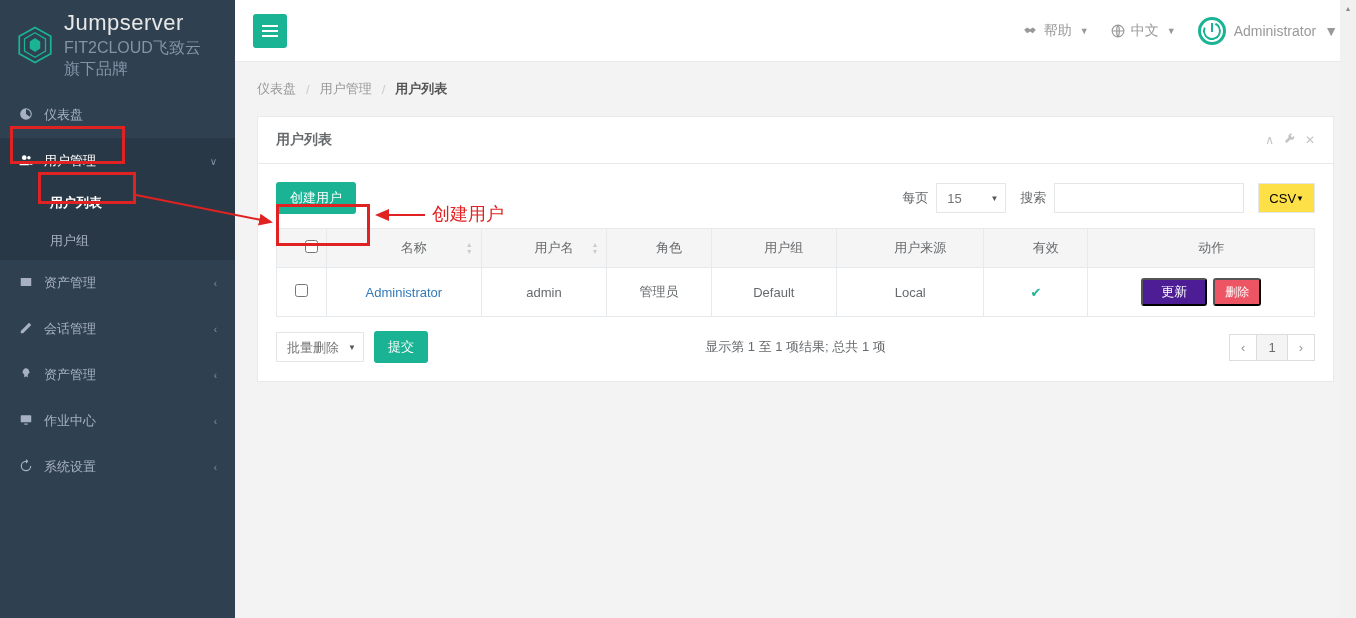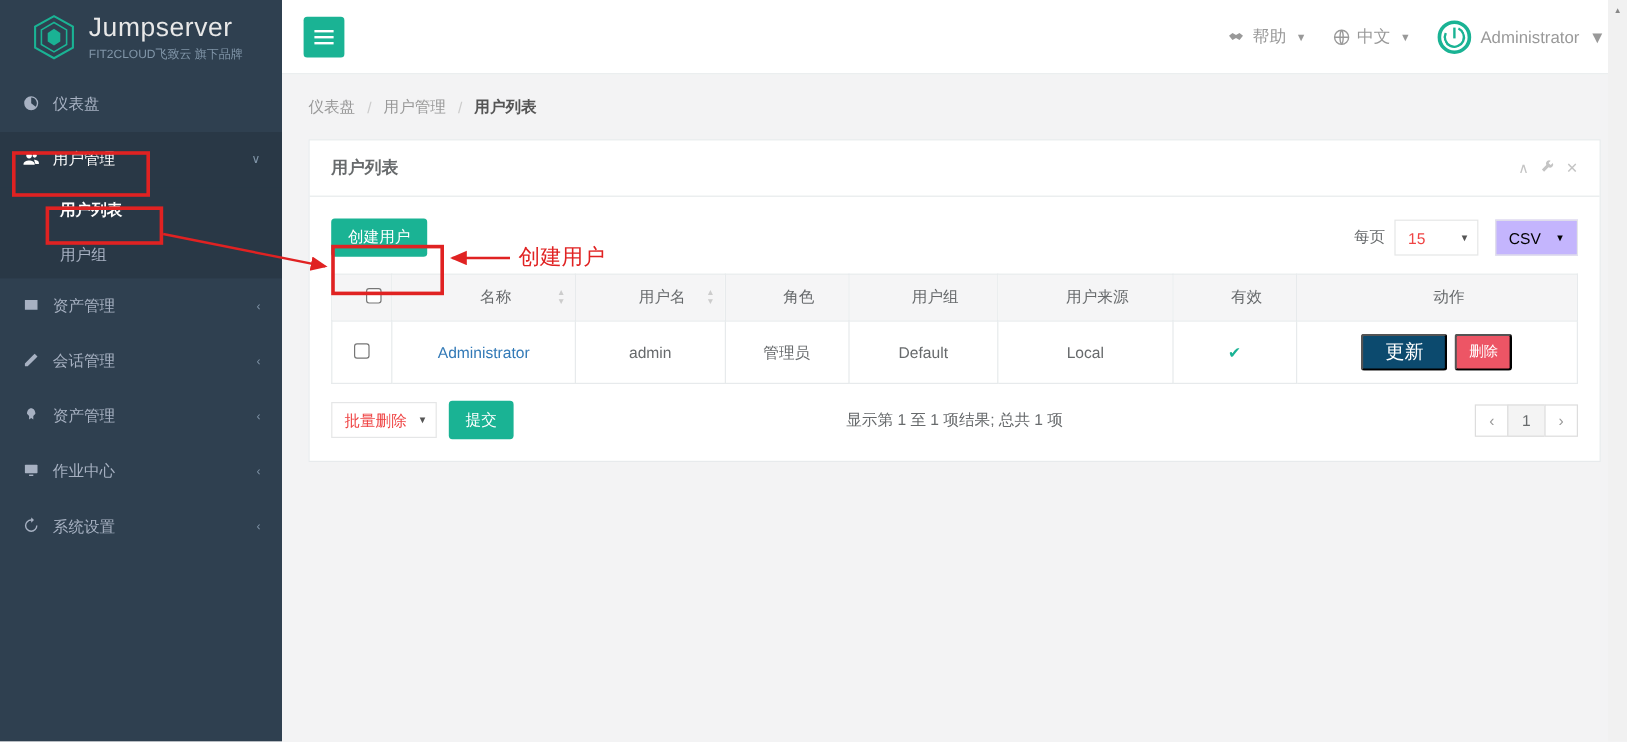--- a/index.html
+++ b/index.html
@@ -1,25 +1,25 @@
 <!DOCTYPE html>
 <html><head>
 <meta charset="utf-8">
 <style>
 * { margin: 0; padding: 0; box-sizing: border-box; }
 body { font-family: "Microsoft YaHei", Arial, sans-serif; font-size: 13px; color: #676a6c; background: #f3f3f4; overflow: hidden; }
 .app { display: flex; width: 1356px; height: 618px; position: relative; }
 
 
 .sidebar { width: 235px; background: #2f4050; color: #a7b1c2; display: flex; flex-direction: column; }
-.brand { display: flex; align-items: center; padding: 10px 14px 12px 24px; }
+.brand { display: flex; align-items: center; padding: 10px 14px 12px 14px; }
 .brand-logo { width: 42px; height: 42px; margin-right: 8px; flex-shrink: 0; }
 .brand-text { display: flex; flex-direction: column; }
 .brand-title { color: #e8e8e8; font-size: 22px; font-weight: 400; letter-spacing: 0.5px; }
-.brand-sub { color: #8095a8; font-size: 10px; margin-top: 2px; }
+.brand-sub { color: #8095a8; font-size: 16px; margin-top: 2px; }
 .nav { list-style: none; }
 .nav-item { display: flex; align-items: center; padding: 14px 18px; cursor: pointer; color: #a7b1c2; position: relative; }
 .nav-item .icon { width: 16px; margin-right: 10px; text-align: center; font-size: 13px; }
 .nav-item .chev { margin-left: auto; font-size: 10px; color: #8095a8; }
 .nav-item.active { background: #293846; color: #fff; }
 .nav-item.open { color: #fff; }
 .sub-nav { list-style: none; background: #293846; }
 .sub-item { padding: 10px 10px 10px 50px; cursor: pointer; color: #a7b1c2; }
 .sub-item.active { color: #fff; font-weight: 600; }
 
@@ -53,29 +53,29 @@
 .panel-head { display: flex; align-items: center; padding: 14px 18px; border-bottom: 1px solid #e7eaec; }
 .panel-title { font-size: 14px; font-weight: 600; color: #676a6c; }
 .panel-tools { margin-left: auto; display: flex; gap: 10px; color: #c4c4c4; }
 .panel-tools span { cursor: pointer; font-size: 12px; }
 .panel-body { padding: 18px; }
 
 .toolbar-row { display: flex; align-items: center; margin-bottom: 14px; position: relative; }
 .btn { border: none; border-radius: 3px; padding: 7px 14px; font-size: 13px; cursor: pointer; }
 .btn-primary { background: #1ab394; color: #fff; }
 .btn-warn { background: #ed5565; color: #fff; padding: 3px 10px; font-size: 12px; border-radius: 3px; }
-.btn-info { background: #0c4a6e; color: #fff; padding: 3px 18px; font-size: 16px; border-radius: 3px; }
+.btn-info { background: #4c1d95; color: #fff; padding: 3px 18px; font-size: 13px; border-radius: 3px; }
 
 .toolbar-right { margin-left: auto; display: flex; align-items: center; gap: 14px; }
 .inline-field { display: flex; align-items: center; gap: 8px; font-size: 13px; color: #676a6c; }
-.select { height: 30px; border: 1px solid #e5e6e7; padding: 0 22px 0 10px; background: #fff; font-size: 13px; appearance: none; position: relative; color: #ef4444; }
+.select { height: 30px; border: 1px solid #e5e6e7; padding: 0 22px 0 10px; background: #fff; font-size: 13px; appearance: none; position: relative; color: #737373; }
 .select-wrap { position: relative; display: inline-block; }
 .select-wrap::after { content: "▼"; position: absolute; right: 8px; top: 50%; transform: translateY(-50%); font-size: 8px; color: #555; pointer-events: none; }
 .input { height: 30px; border: 1px solid #e5e6e7; padding: 0 10px; font-size: 13px; width: 190px; }
-.btn-outline { height: 30px; border: 1px solid #e5e6e7; background: #c4b5fd; padding: 0 10px; font-size: 13px; cursor: pointer; display: flex; align-items: center; gap: 12px; }
+.btn-outline { height: 30px; border: 1px solid #e5e6e7; background: #fde047; padding: 0 10px; font-size: 13px; cursor: pointer; display: flex; align-items: center; gap: 0; }
 
 
 .table { width: 100%; border-collapse: collapse; }
 .table th, .table td { border: 1px solid #e7eaec; padding: 10px 8px; text-align: center; font-size: 13px; vertical-align: middle; }
 .table th { background: #f5f5f6; font-weight: 400; color: #676a6c; position: relative; padding-left: 28px; }
 .sort-arrows { position: absolute; right: 8px; top: 50%; transform: translateY(-50%); display: flex; flex-direction: column; font-size: 7px; color: #ccc; line-height: 7px; }
 .table a { color: #337ab7; text-decoration: none; }
 .check-icon { color: #1ab394; font-size: 13px; }
 .action-btns { display: flex; gap: 6px; justify-content: center; }
 
@@ -241,20 +241,24 @@
         <div class="toolbar-row">
           <button class="btn btn-primary">创建用户</button>
           <div class="toolbar-right">
             <div class="inline-field">
               <span>每页</span>
               <span class="select-wrap">
                 <select class="select" style="width:70px;">
                   <option>15</option>
                 </select>
               </span>
+            </div>
+            <div class="inline-field">
+              <span>搜索</span>
+              <input class="input" style="">
             </div>
             <button class="btn-outline">
               <span>CSV</span>
               <span style="font-size:8px;">▼</span>
             </button>
           </div>
         </div>
 
         <table class="table">
           <thead>

